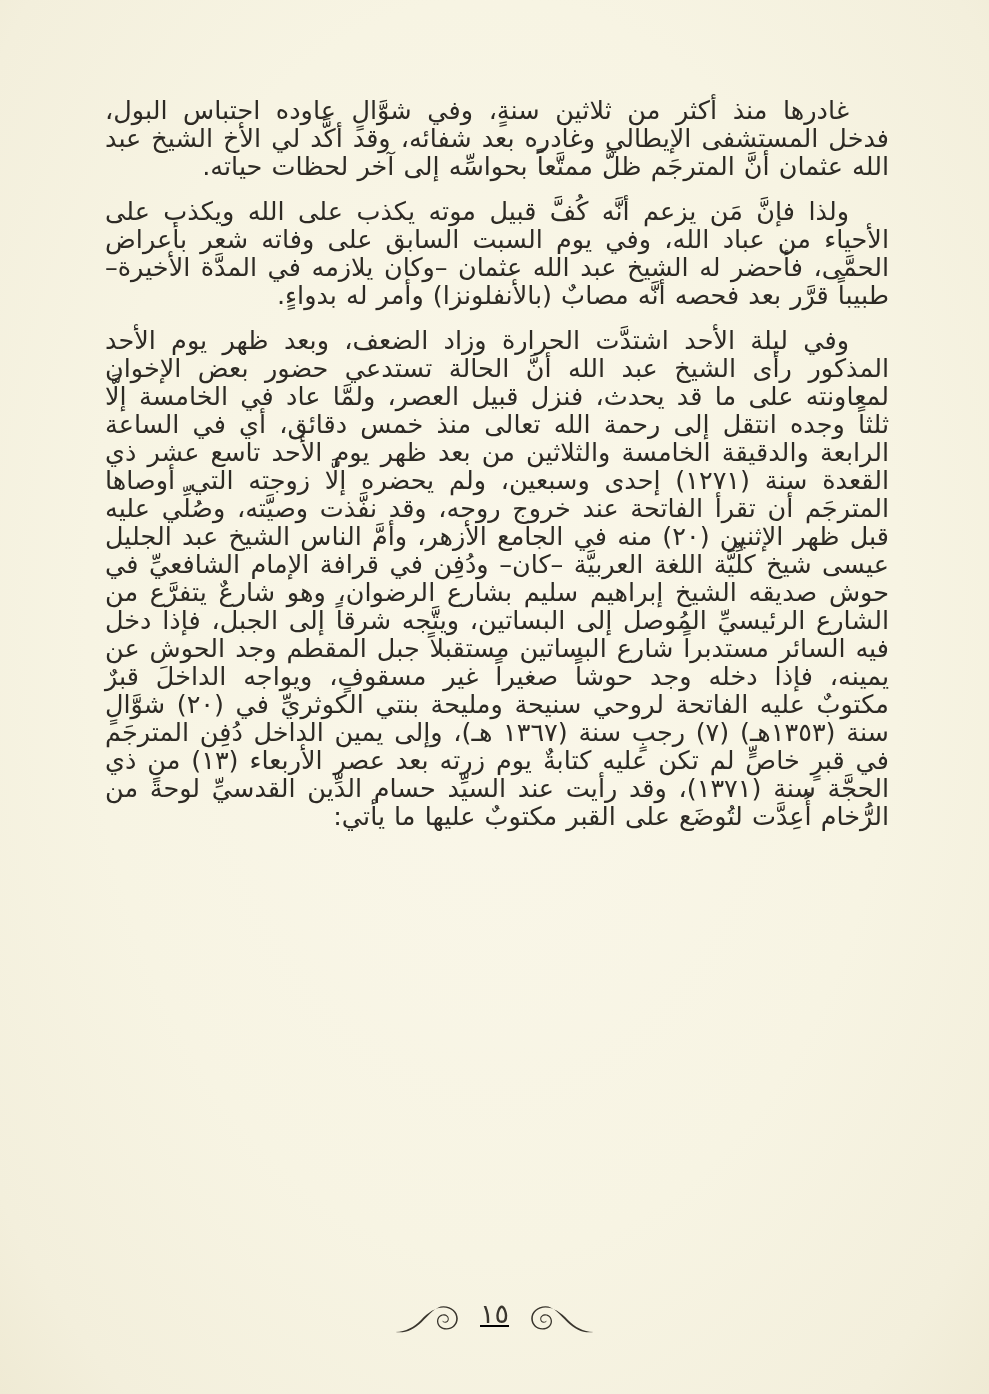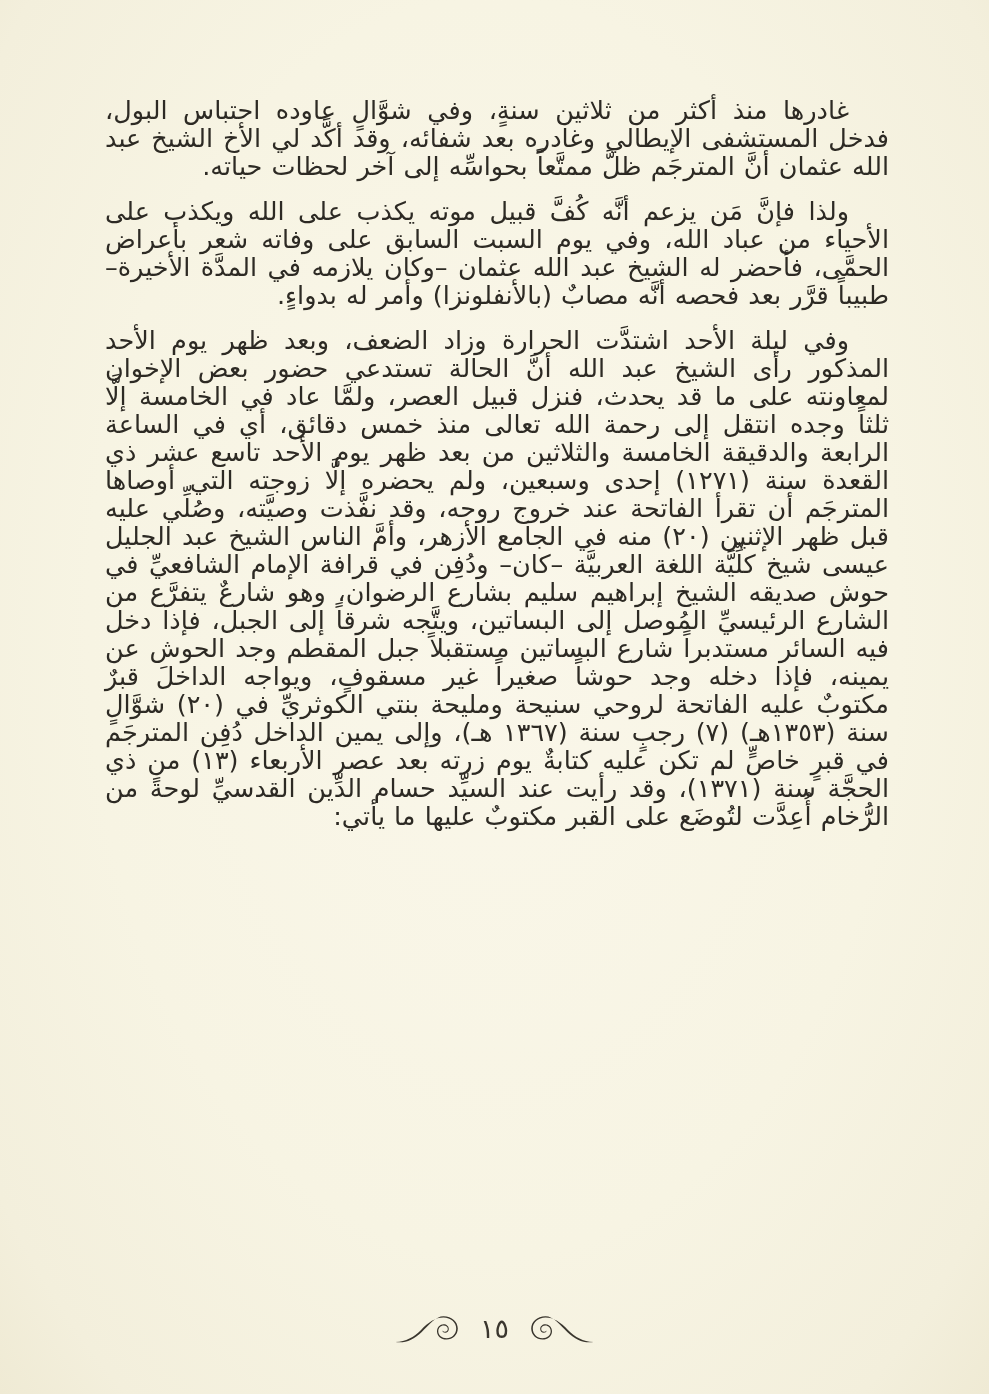--- a/index.html
+++ b/index.html
@@ -58,23 +58,23 @@
     margin-bottom: 0;
   }
 
   .footer {
     position: absolute;
     left: 0;
     right: 0;
     bottom: 34px;
     height: 60px;
     display: flex;
-    align-items: center;
     justify-content: center;
     gap: 18px;
+    text-decoration: underline;
   }
 
   .page-number {
     color: #3a362e;
     font-size: 27px;
     line-height: 1;
     font-family: "DejaVu Sans", "Liberation Sans", sans-serif;
     direction: rtl;
     letter-spacing: 1px;
     padding-bottom: 4px;

